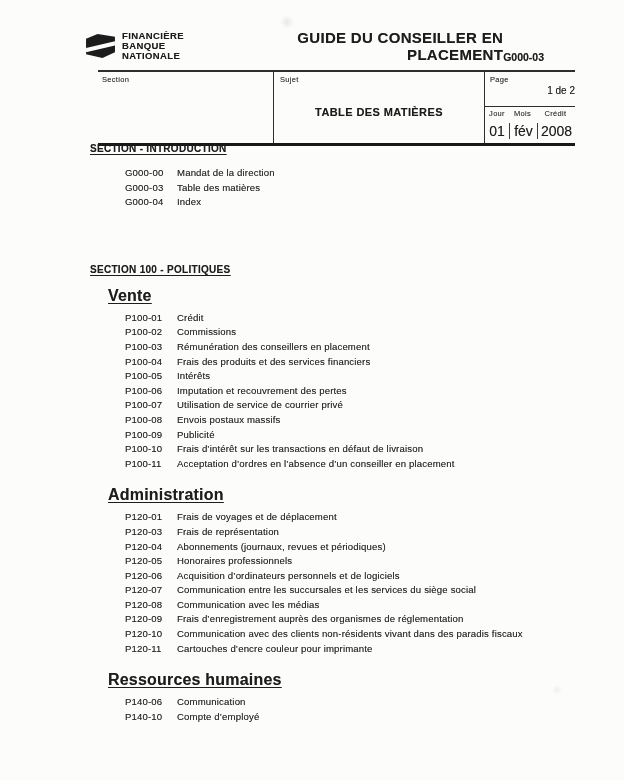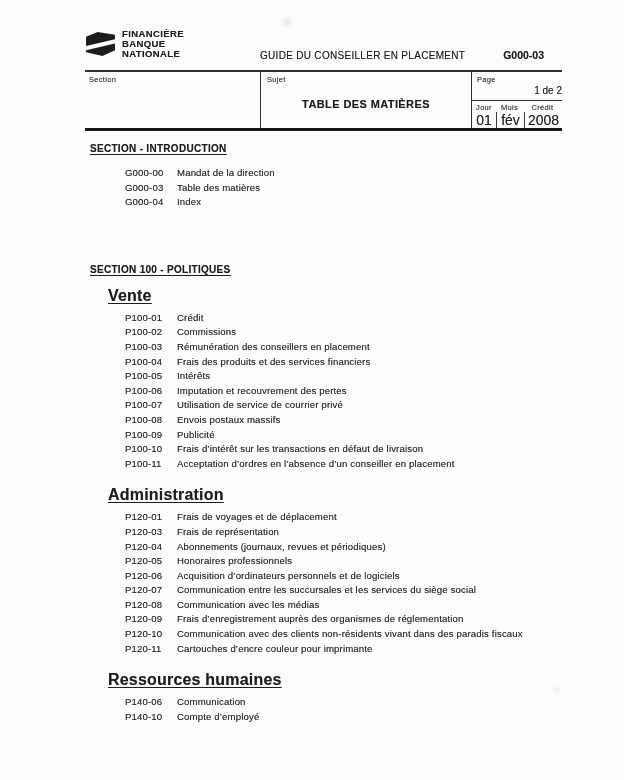--- a/index.html
+++ b/index.html
@@ -12,26 +12,26 @@
     font-family:"Liberation Sans", sans-serif;
     color:#232323; overflow:hidden;
     text-shadow:0 0 0.4px rgba(20,20,20,0.45);
   }
 
   
   .letterhead { position:absolute; left:85px; top:29px; width:477px; display:flex; align-items:flex-end; }
   .logo { display:flex; align-items:flex-start; gap:6px; width:175px; box-sizing:border-box; }
   .flag { margin-top:2px; }
   .logo-text { font-weight:bold; font-size:9.5px; line-height:10px; letter-spacing:0.4px; color:#1c1c1c; white-space:pre-line; }
-  .doc-title { flex:1; text-align:left; font-weight:normal; font-size:10px; letter-spacing:0.3px; color:#1c1c1c; padding-bottom:1px; }
+  .doc-title { flex:1; text-align:right; font-weight:bold; font-size:15px; letter-spacing:0.3px; color:#1c1c1c; padding-bottom:1px; }
   .doc-code { font-weight:bold; font-size:10.5px; color:#1c1c1c; padding:0 18px 1px 0; }
 
   
   .header-table {
-    position:absolute; left:85px; top:70px; width:477px; height:61px; box-sizing:border-box;
+    position:absolute; left:98px; top:70px; width:477px; height:76px; box-sizing:border-box;
     border-top:2px solid #2e2e2e; border-bottom:3px solid #181818;
     display:flex;
   }
   .cell-label { font-size:7.5px; color:#3a3a3a; letter-spacing:0.3px; }
   .cell-section { width:175px; box-sizing:border-box; padding:3px 0 0 4px; }
   .cell-subject { width:212px; box-sizing:border-box; border-left:1.5px solid #2e2e2e; border-right:1.5px solid #2e2e2e;
     display:flex; flex-direction:column; padding:3px 0 0 6px; }
   .subject-value { flex:1; display:flex; align-items:center; justify-content:center;
     font-weight:bold; font-size:11px; letter-spacing:0.4px; color:#1c1c1c; padding:0 6px 4px 0; }
   .cell-page { flex:1; display:flex; flex-direction:column; }

